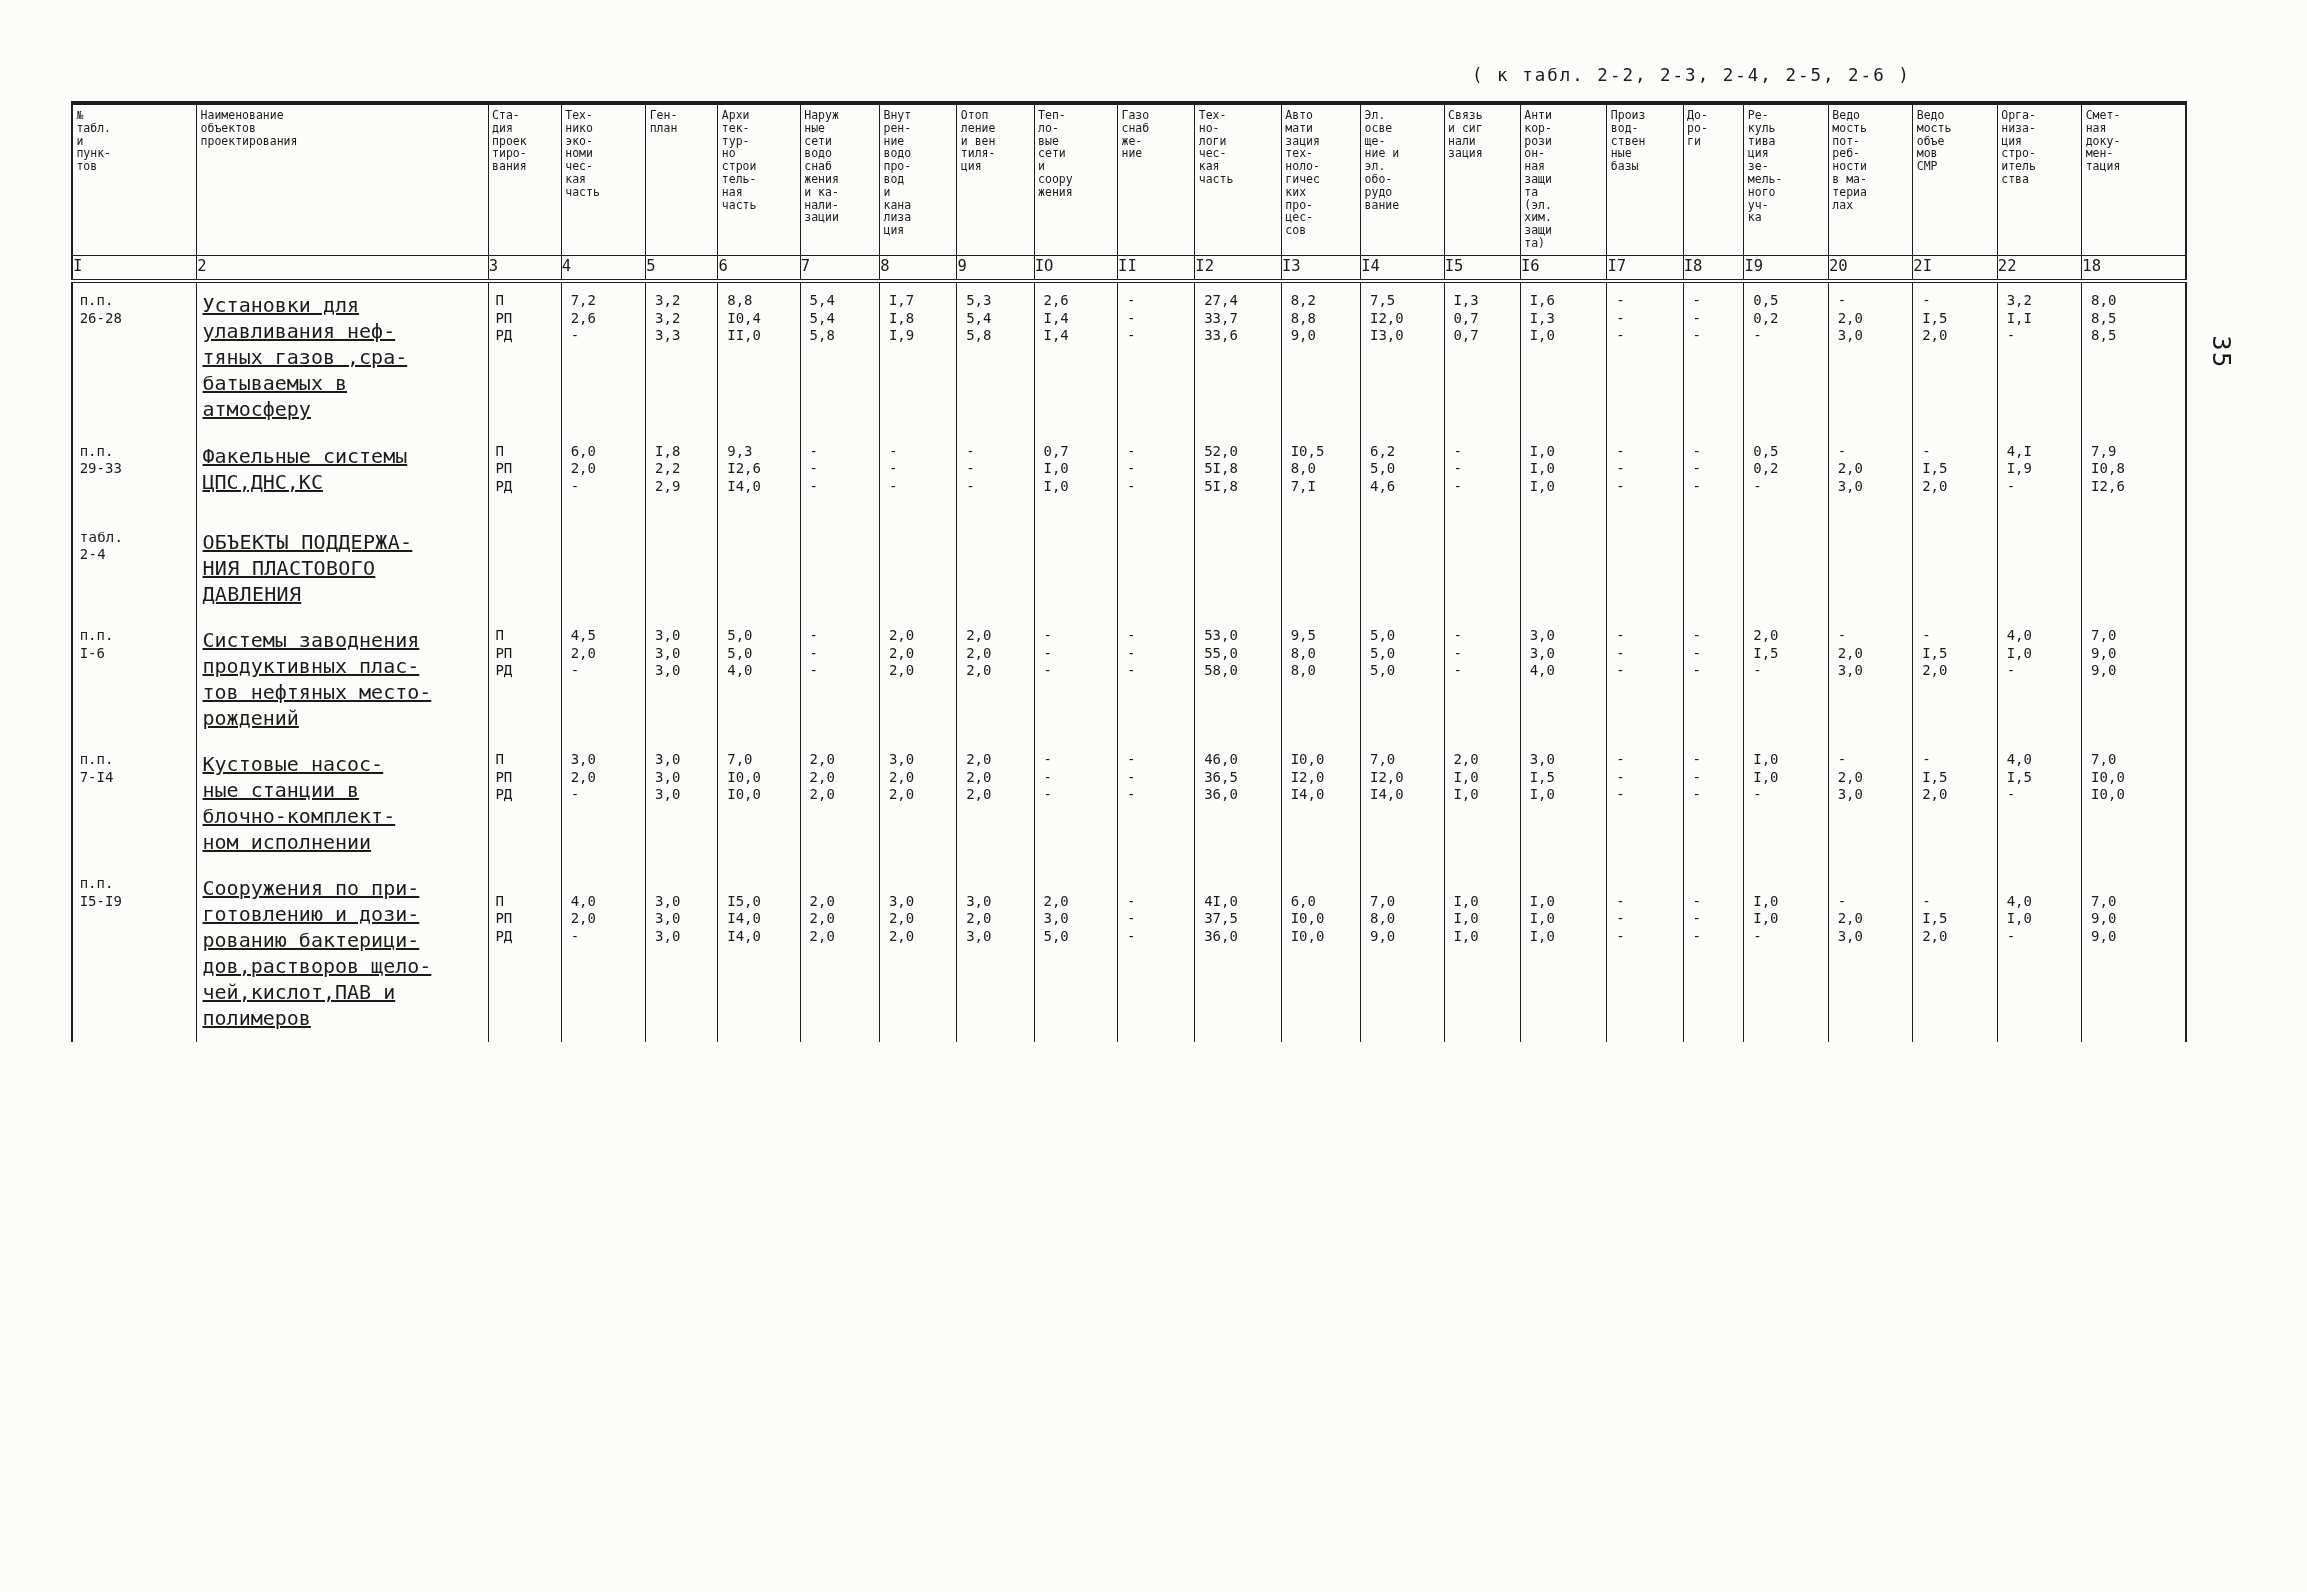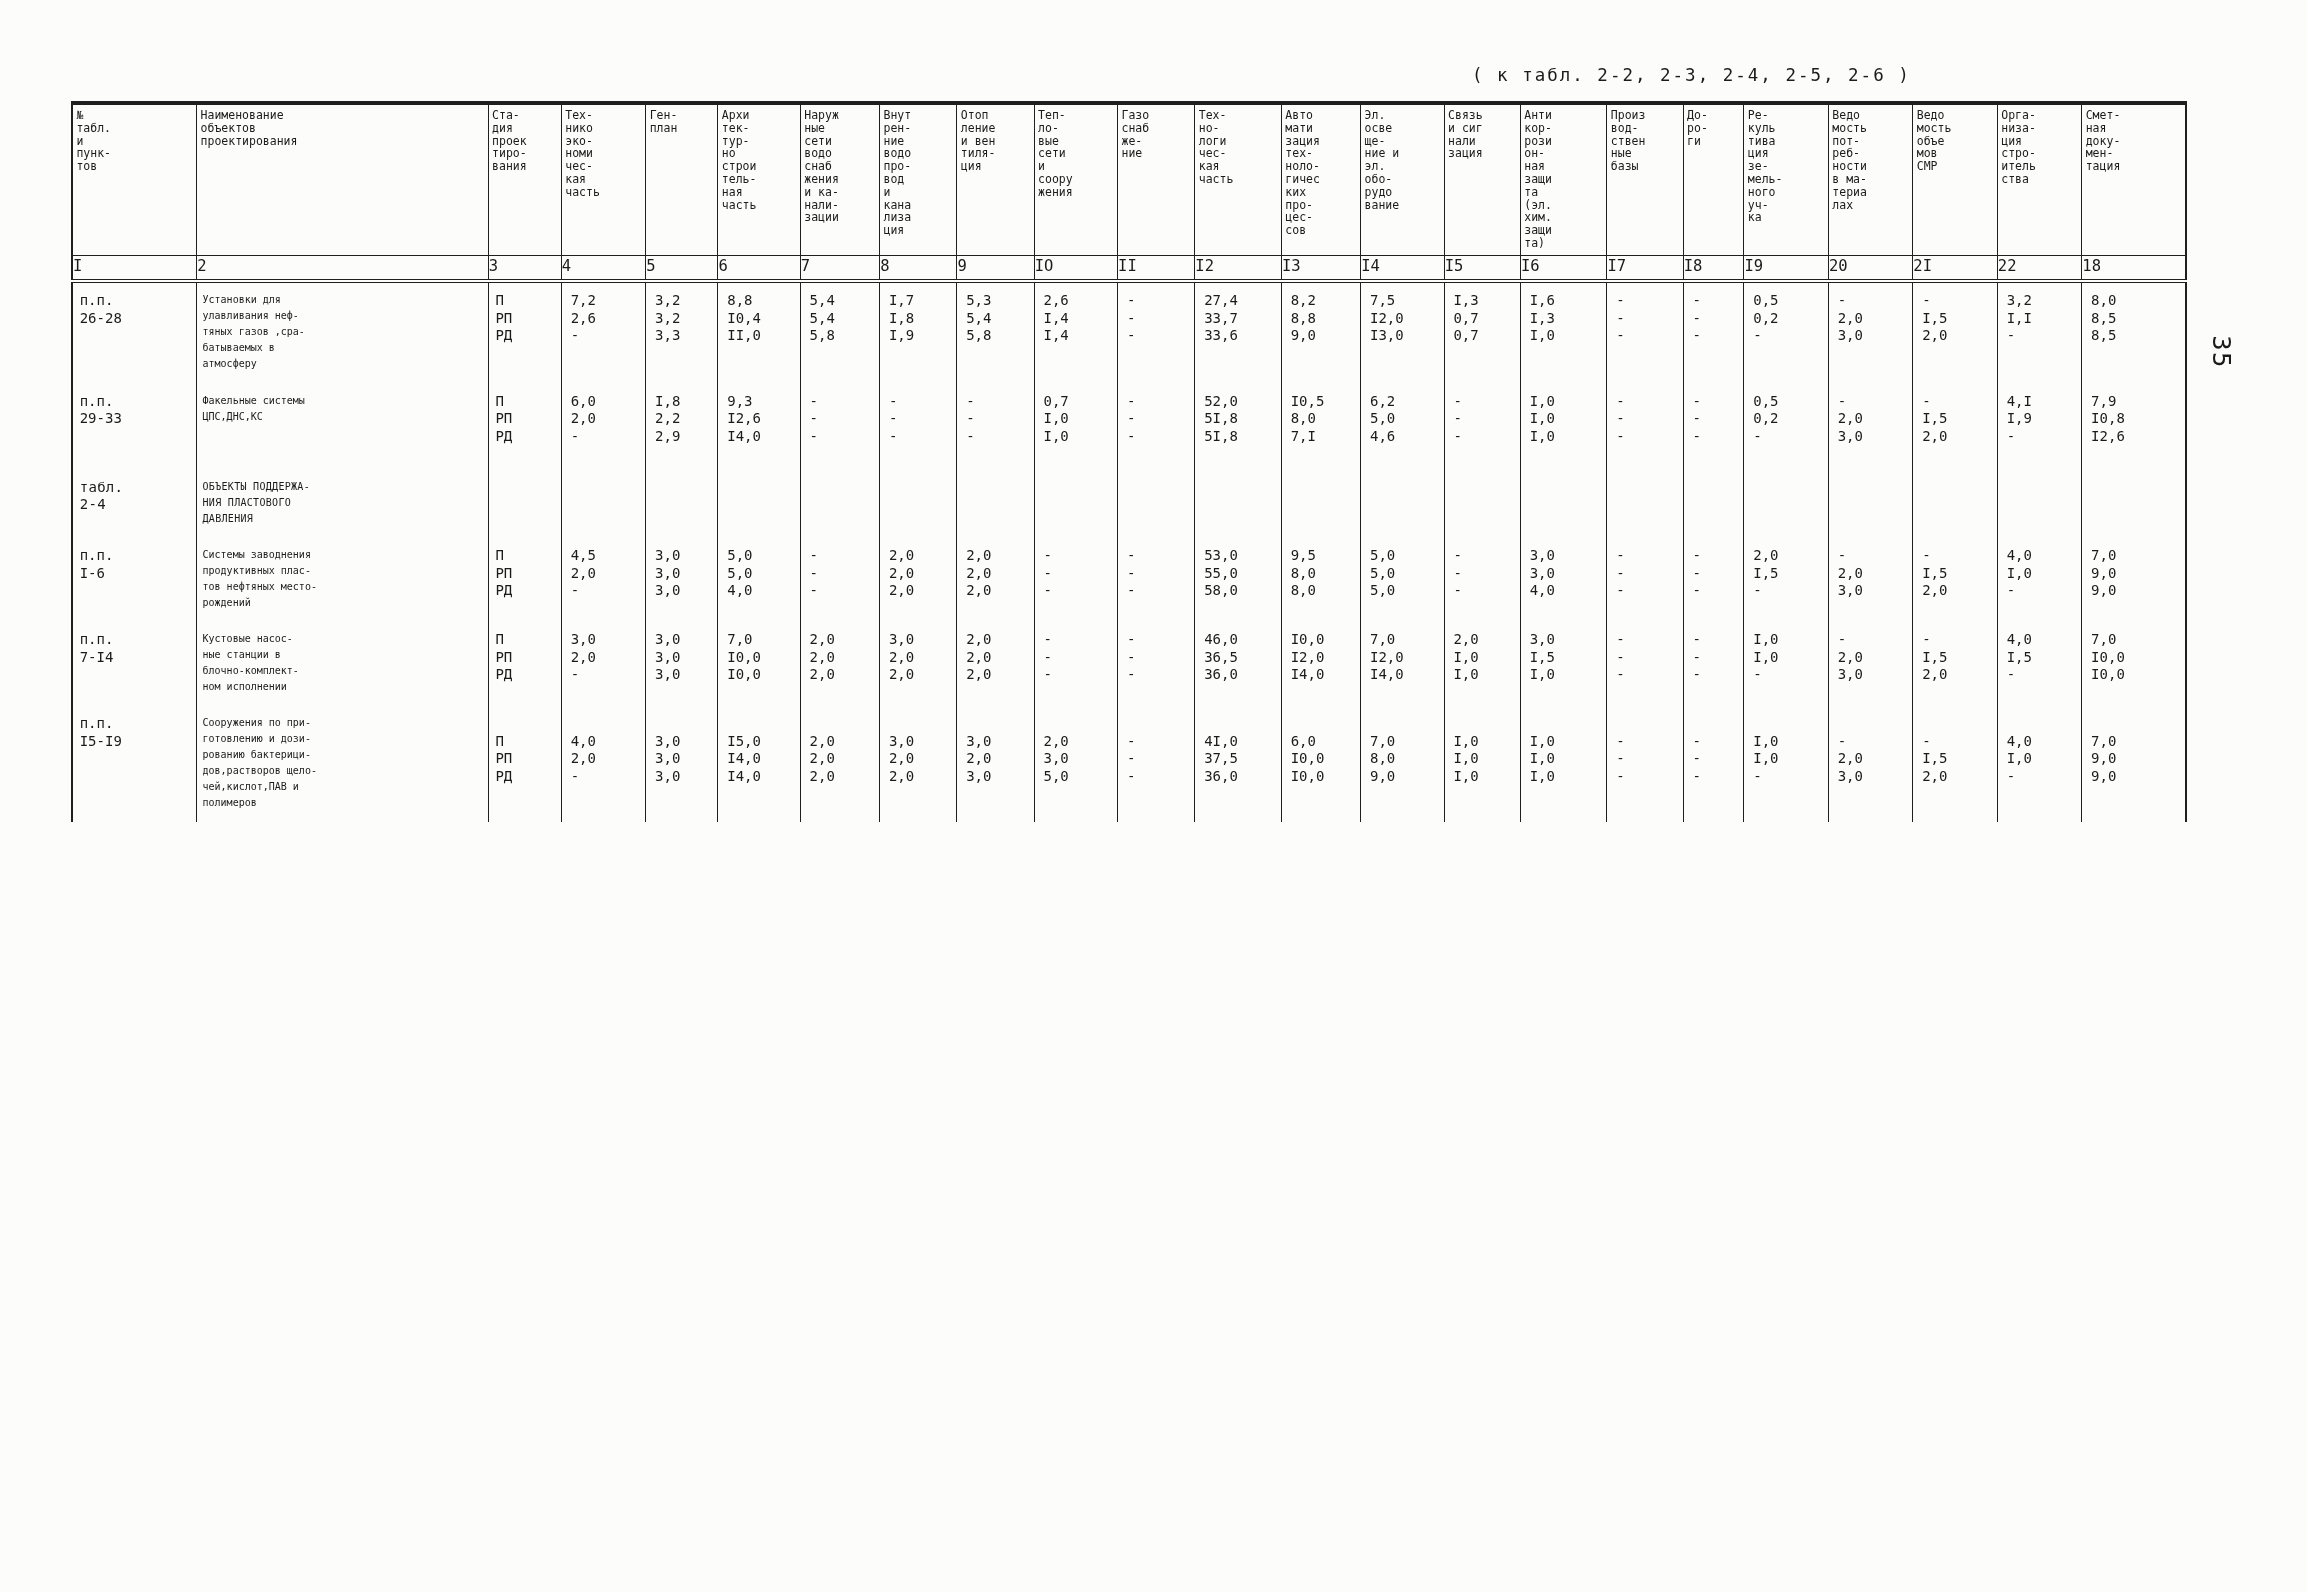--- a/index.html
+++ b/index.html
@@ -37,21 +37,21 @@
     padding:4px 1.3px 5.4px 3.4px;
     border-bottom:1.3px solid #1f1f1f;
   }
   .ncell {
     font-size:15.5px; line-height:17.5px;
     text-align:center;
     padding:2px 0 3.4px 0;
     border-bottom:4.7px double #1f1f1f;
   }
   .ref-cell   { font-size:14px; line-height:17.5px; padding:9.4px 1.3px 10.8px 6.7px;margin-left:12px; }
-  .name-cell  { font-size:10px; line-height:16px; padding:9.4px 1.3px 10.8px 5.4px; }
+  .name-cell  { font-size:20px; line-height:26px; padding:9.4px 1.3px 10.8px 5.4px;text-decoration:underline; }
   .stage-cell { font-size:14px; line-height:17.5px; padding:9.4px 1.3px 10.8px 6.7px; }
   .value-cell { font-size:14px; line-height:17.5px; padding:9.4px 1.3px 10.8px 8.8px; }
   .section-row td { padding-top:23px; letter-spacing:0.3px; }
   .page-number {
     position:absolute; left:2205px; top:337px;
     font-size:25.6px;
     transform:rotate(90deg);
     transform-origin:center;
     letter-spacing:1.3px;
   }

